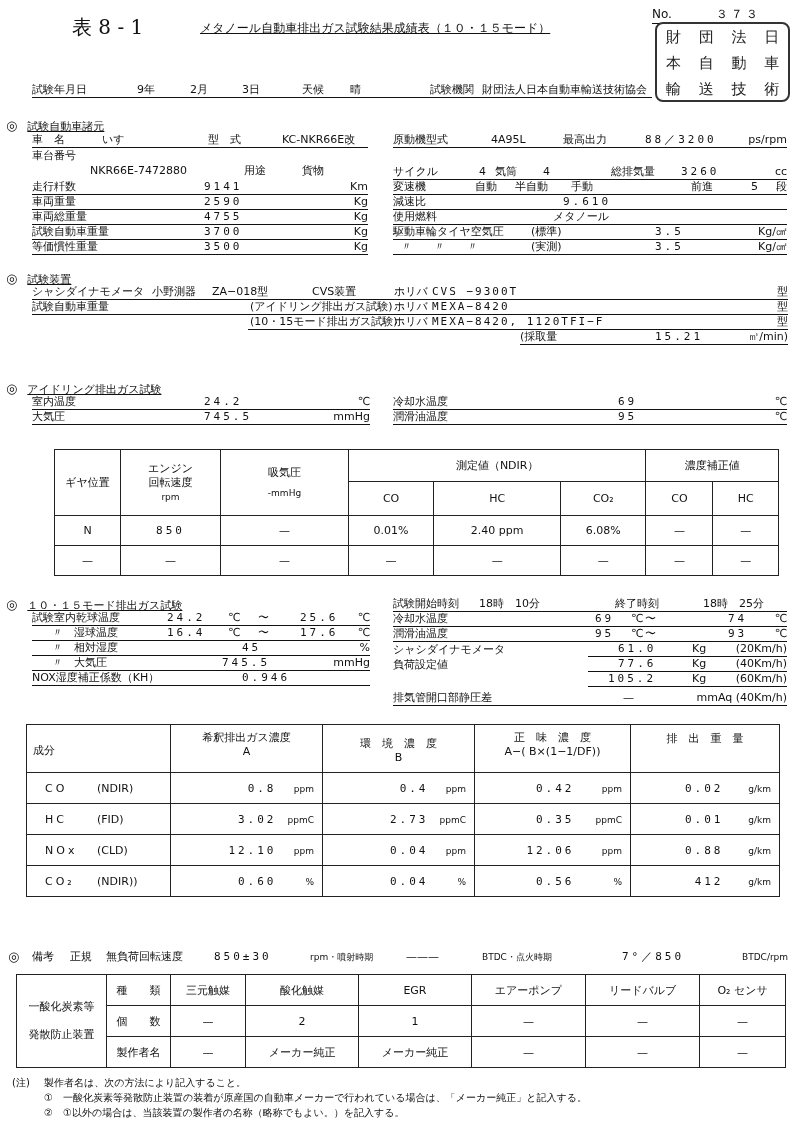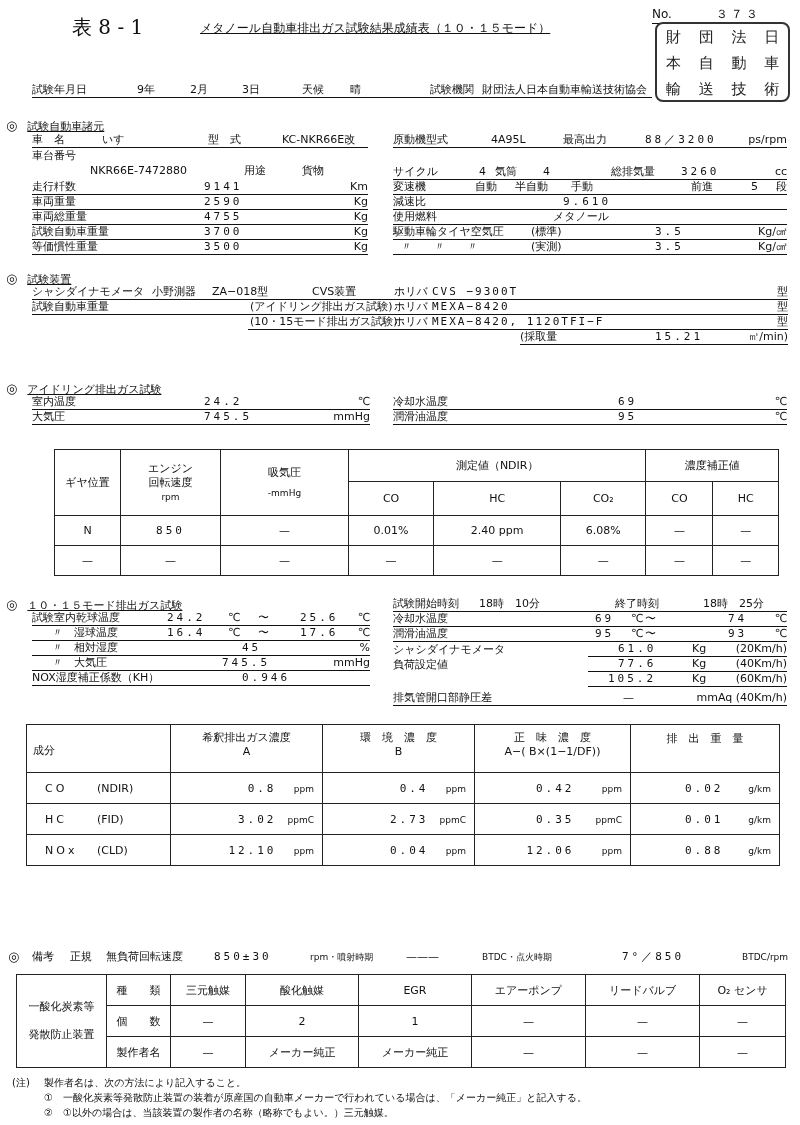--- a/index.html
+++ b/index.html
@@ -318,21 +318,21 @@
   <span style="left:0;">排気管開口部静圧差</span>
   <span style="left:230px;">—</span>
   <span style="right:0;">mmAq (40Km/h)</span>
 </div>
 
 <table style="left:26px;top:724px;width:754px;">
   <tbody>
       <tr style="height:48px;">
     <th style="width:144px;text-align:left;padding:18px 0 0 6px;vertical-align:top;">成分</th>
     <th style="width:152px;line-height:14px;vertical-align:top;padding-top:6px;"><span>希釈排出ガス濃度</span><br><span>A</span></th>
-    <th style="width:152px;line-height:14px;vertical-align:top;padding-top:6px;"><span>環　境　濃　度</span><br><span>B</span></th>
+    <th style="width:152px;line-height:14px;vertical-align:top;padding-top:12px;"><span>環　境　濃　度</span><br><span>B</span></th>
     <th style="width:156px;line-height:14px;vertical-align:top;padding-top:6px;"><span>正　味　濃　度</span><br><span>A−( B×(1−1/DF))</span></th>
     <th style="vertical-align:top;padding-top:6px;">排　出　重　量</th>
   </tr>
   <tr style="height:31px;">
     <td style="text-align:left;padding-left:18px;"><span style="display:inline-block;width:52px;letter-spacing:3px;">CO</span><span>(NDIR)</span></td>
     <td style="text-align:right;padding-right:8px;"><span class="mono">0.8</span> <span class="unit" style="display:inline-block;width:34px;text-align:right;">ppm</span></td>
     <td style="text-align:right;padding-right:8px;"><span class="mono">0.4</span> <span class="unit" style="display:inline-block;width:34px;text-align:right;">ppm</span></td>
     <td style="text-align:right;padding-right:8px;"><span class="mono">0.42</span> <span class="unit" style="display:inline-block;width:44px;text-align:right;">ppm</span></td>
     <td style="text-align:right;padding-right:8px;"><span class="mono">0.02</span> <span class="unit" style="display:inline-block;width:44px;text-align:right;">g/km</span></td>
   </tr>
@@ -342,20 +342,27 @@
     <td style="text-align:right;padding-right:8px;"><span class="mono">2.73</span> <span class="unit" style="display:inline-block;width:34px;text-align:right;">ppmC</span></td>
     <td style="text-align:right;padding-right:8px;"><span class="mono">0.35</span> <span class="unit" style="display:inline-block;width:44px;text-align:right;">ppmC</span></td>
     <td style="text-align:right;padding-right:8px;"><span class="mono">0.01</span> <span class="unit" style="display:inline-block;width:44px;text-align:right;">g/km</span></td>
   </tr>
   <tr style="height:31px;">
     <td style="text-align:left;padding-left:18px;"><span style="display:inline-block;width:52px;letter-spacing:3px;">NOx</span><span>(CLD)</span></td>
     <td style="text-align:right;padding-right:8px;"><span class="mono">12.10</span> <span class="unit" style="display:inline-block;width:34px;text-align:right;">ppm</span></td>
     <td style="text-align:right;padding-right:8px;"><span class="mono">0.04</span> <span class="unit" style="display:inline-block;width:34px;text-align:right;">ppm</span></td>
     <td style="text-align:right;padding-right:8px;"><span class="mono">12.06</span> <span class="unit" style="display:inline-block;width:44px;text-align:right;">ppm</span></td>
     <td style="text-align:right;padding-right:8px;"><span class="mono">0.88</span> <span class="unit" style="display:inline-block;width:44px;text-align:right;">g/km</span></td>
+  </tr>
+  <tr style="height:31px;">
+    <td style="text-align:left;padding-left:18px;"><span style="display:inline-block;width:52px;letter-spacing:3px;">CO₂</span><span>(NDIR))</span></td>
+    <td style="text-align:right;padding-right:8px;"><span class="mono">0.60</span> <span class="unit" style="display:inline-block;width:34px;text-align:right;">%</span></td>
+    <td style="text-align:right;padding-right:8px;"><span class="mono">0.04</span> <span class="unit" style="display:inline-block;width:34px;text-align:right;">%</span></td>
+    <td style="text-align:right;padding-right:8px;"><span class="mono">0.56</span> <span class="unit" style="display:inline-block;width:44px;text-align:right;">%</span></td>
+    <td style="text-align:right;padding-right:8px;"><span class="mono">412</span> <span class="unit" style="display:inline-block;width:44px;text-align:right;">g/km</span></td>
   </tr>
 </tbody>
   </table>
 
 <div class="row" style="left:8px;top:950px;width:780px;">
   <span style="left:0;font-size:13px;">◎</span>
   <span style="left:24px;">備考</span>
   <span style="left:62px;">正規</span>
   <span style="left:98px;">無負荷回転速度</span>
   <span class="mono" style="left:206px;">850±30</span>
@@ -395,14 +402,14 @@
     <td>—</td>
     <td>—</td>
     <td>—</td>
   </tr>
 </tbody>
   </table>
 
 <div class="abs" style="left:12px;top:1075px;font-size:10px;line-height:15px;">
   <div><span style="display:inline-block;width:32px;">(注)</span><span>製作者名は、次の方法により記入すること。</span></div>
   <div style="padding-left:32px;">①　一酸化炭素等発散防止装置の装着が原産国の自動車メーカーで行われている場合は、「メーカー純正」と記入する。</div>
-  <div style="padding-left:32px;">②　①以外の場合は、当該装置の製作者の名称（略称でもよい。）三元触媒。</div>
+  <div style="padding-left:32px;">②　①以外の場合は、当該装置の製作者の名称（略称でもよい。）を記入する。</div>
 </div>
 
 </body></html>

